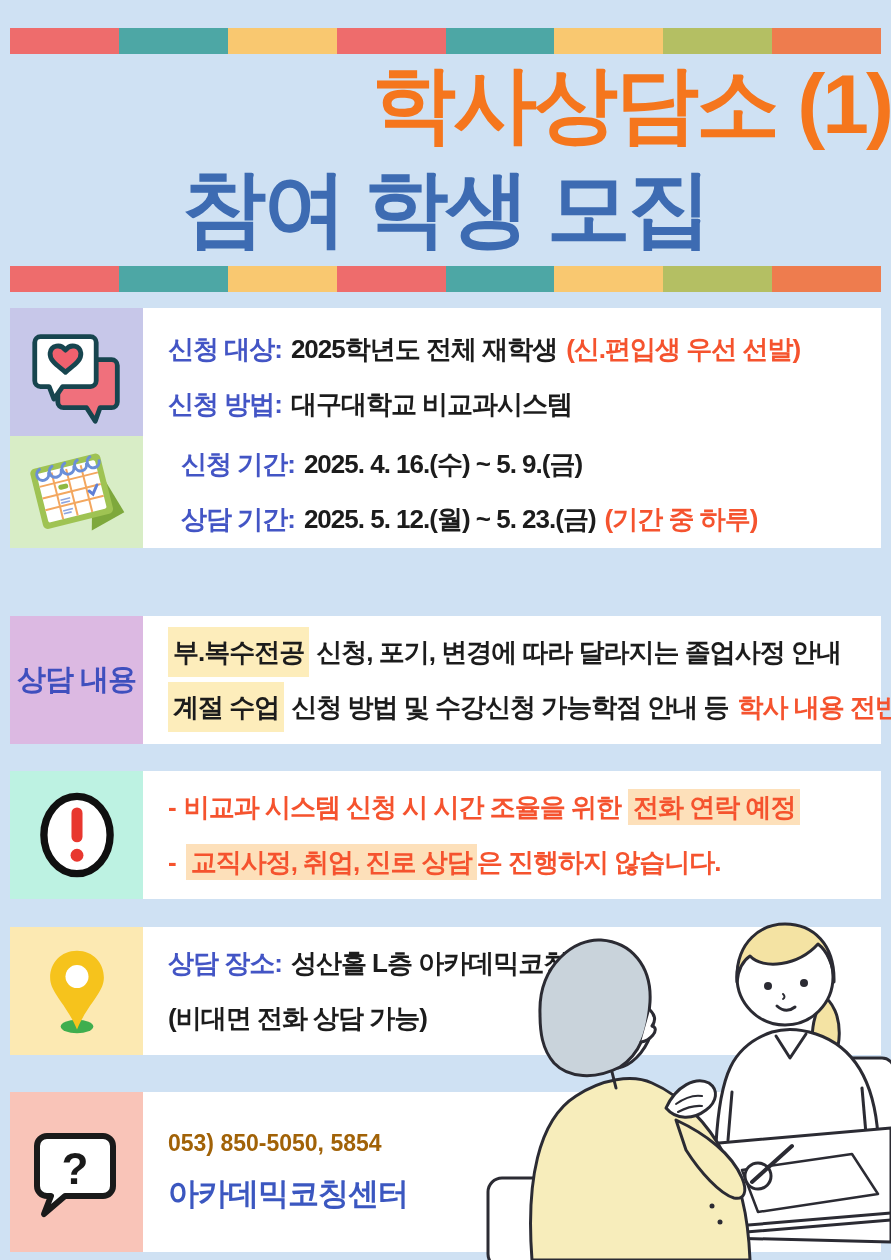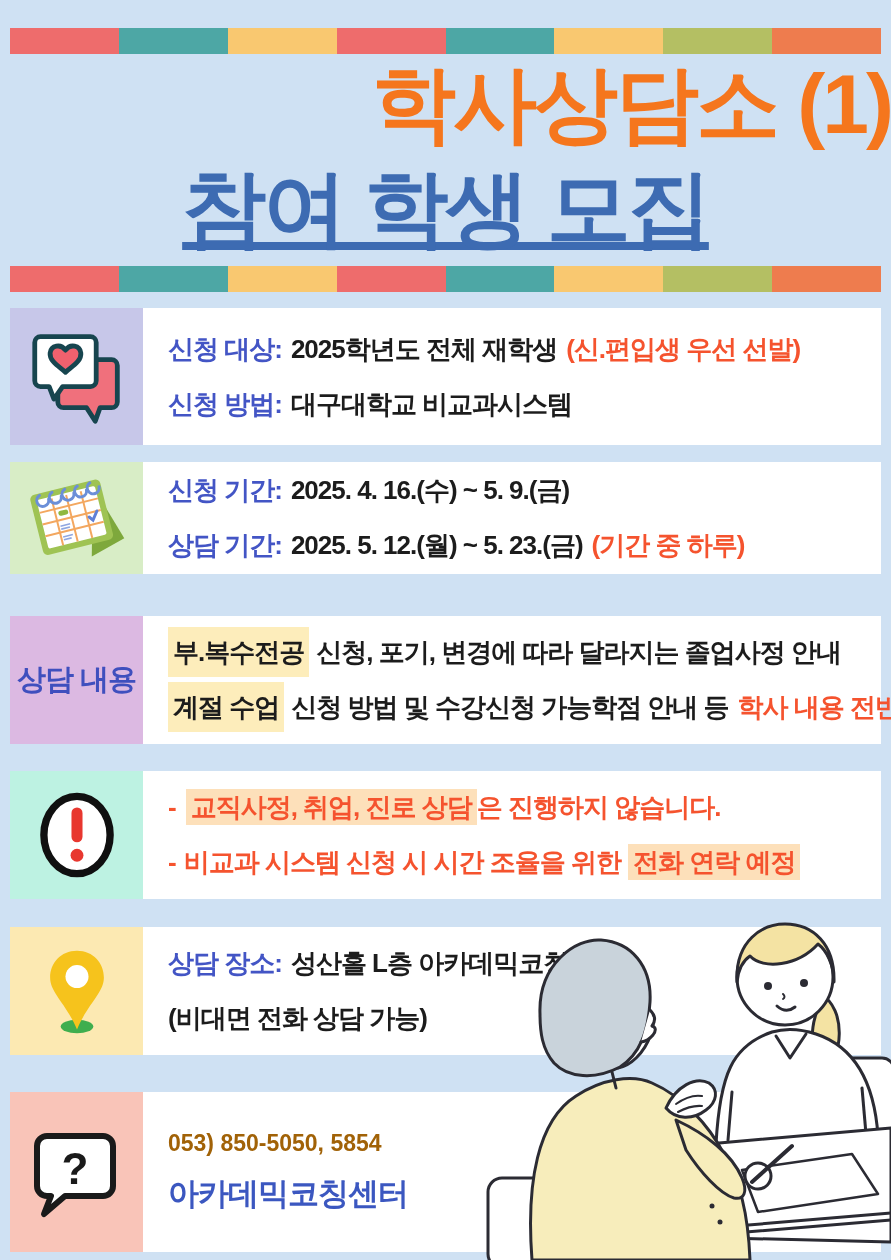--- a/index.html
+++ b/index.html
@@ -10,25 +10,25 @@
   }
   
   .stripe-bar{position:absolute;left:10px;right:10px;height:26px;display:flex;}
   .stripe-bar div{flex:1;}
   .stripe-top{top:28px;}
   .stripe-mid{top:266px;}
   
   .title{position:absolute;left:0;width:100%;text-align:center;
     font-weight:bold;font-size:84px;letter-spacing:-3px;line-height:1;}
   .title-1{top:62px;color:#f5761d;text-align:right;}
-  .title-2{top:166px;color:#3d6bb2;text-decoration:underline;}
+  .title-2{top:166px;color:#3d6bb2;}
   
   .card{position:absolute;left:10px;width:871px;background:#ffffff;display:flex;}
   .card-1{top:308px;height:137px;}
-  .card-2{top:462px;height:112px;}
+  .card-2{top:436px;height:112px;gap:13px;}
   .card-3{top:616px;height:128px;}
   .card-4{top:771px;height:128px;}
   .card-5{top:927px;height:128px;}
   .card-6{top:1092px;height:160px;}
   .icon-box{width:133px;flex:none;display:flex;align-items:center;justify-content:center;}
   .ib-1{background:#c7c7e9;}
   .ib-2{background:#d8edc6;}
   .ib-3{background:#dcb9e2;}
   .ib-4{background:#bdf2e2;}
   .ib-5{background:#fce9b2;}
@@ -162,24 +162,24 @@
   <div class="card card-4">
     <div class="icon-box ib-4">
       <svg width="92" height="92" viewBox="0 0 100 100">
         <ellipse cx="50" cy="50" rx="36" ry="42" fill="#ffffff" stroke="#101010" stroke-width="8"></ellipse>
         <rect x="44" y="20" width="12" height="38" rx="6" fill="#e8372f"></rect>
         <circle cx="50" cy="72" r="7" fill="#e8372f"></circle>
       </svg>
     </div>
     <div class="card-body">
       <div class="line line-red">
+        <span class="dash">-</span><span>비교과 시스템 신청 시 시간 조율을 위한</span><span class="hl-p ml">전화 연락 예정</span>
+      </div>
+      <div class="line line-red">
         <span class="dash">-</span><span class="hl-p first">교직사정, 취업, 진로 상담</span><span>은 진행하지 않습니다.</span>
-      </div>
-      <div class="line line-red">
-        <span class="dash">-</span><span>비교과 시스템 신청 시 시간 조율을 위한</span><span class="hl-p ml">전화 연락 예정</span>
       </div>
     </div>
   </div>
 
   <div class="card card-5">
     <div class="icon-box ib-5">
       <svg width="96" height="96" viewBox="0 0 100 100">
         <ellipse cx="50" cy="87" rx="17" ry="7" fill="#3fae4e"></ellipse>
         <path d="M50 8 C33 8 22 21 22 36 C22 52 38 62 50 90 C62 62 78 52 78 36 C78 21 67 8 50 8 Z" fill="#f6c31c"></path>
         <circle cx="50" cy="35" r="12" fill="#ffffff"></circle>

